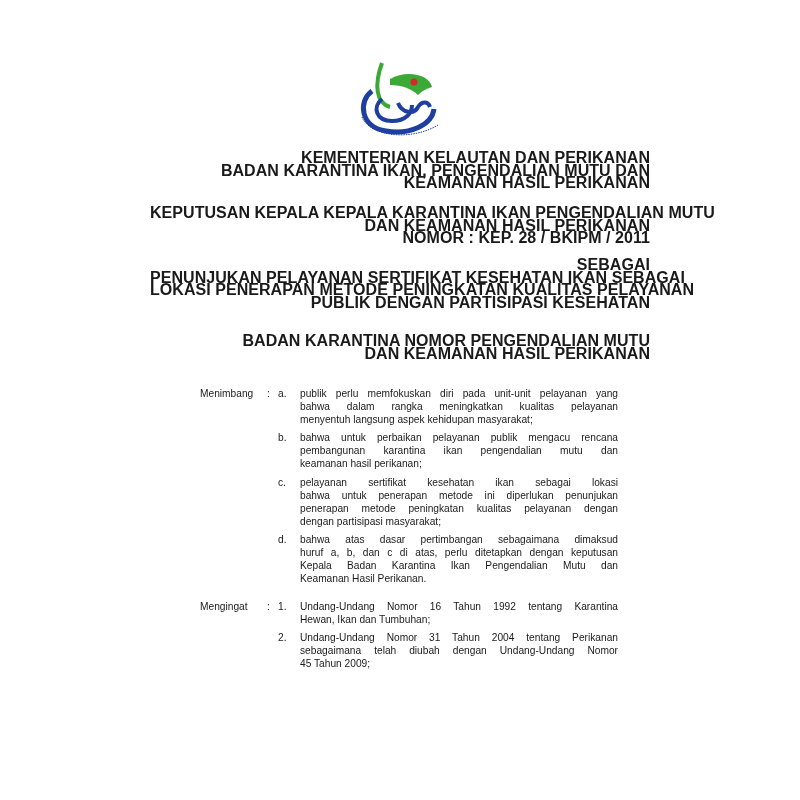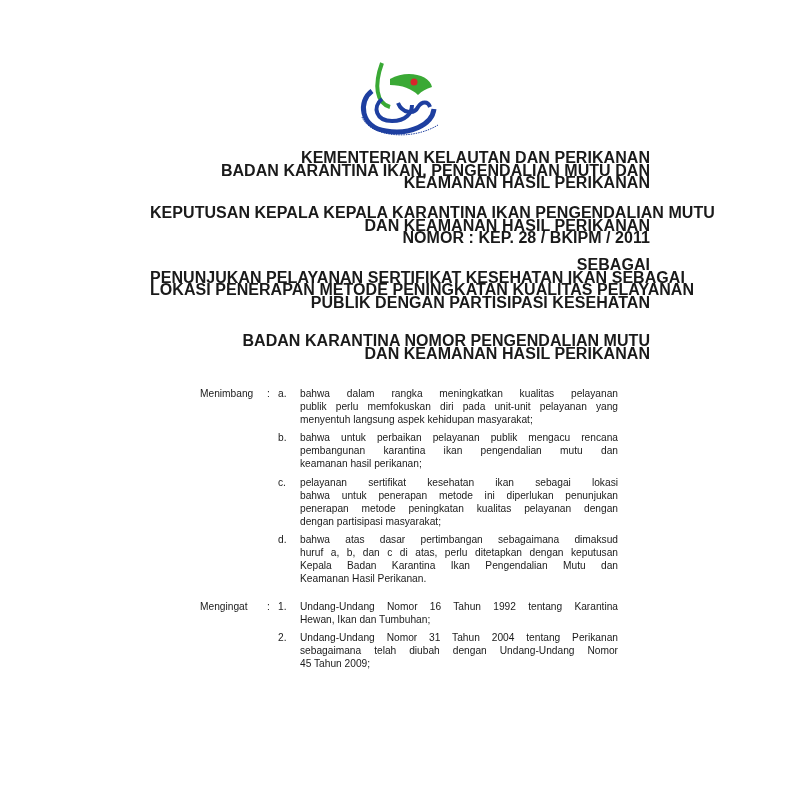--- a/index.html
+++ b/index.html
@@ -62,22 +62,22 @@
     <span class="line">DAN KEAMANAN HASIL PERIKANAN</span>
   </div>
 
   <div class="section" style="top:387px;">
     <span class="label">Menimbang</span>
     <span class="colon">:</span>
 
     <div class="item" style="top:0px;">
       <span class="item-marker">a.</span>
       <div class="item-text">
+        <span class="line">publik perlu memfokuskan diri pada unit-unit pelayanan yang</span>
         <span class="line">bahwa dalam rangka meningkatkan kualitas pelayanan</span>
-        <span class="line">publik perlu memfokuskan diri pada unit-unit pelayanan yang</span>
         <span class="line last">menyentuh langsung aspek kehidupan masyarakat;</span>
       </div>
     </div>
 
     <div class="item" style="top:44px;">
       <span class="item-marker">b.</span>
       <div class="item-text">
         <span class="line">bahwa untuk perbaikan pelayanan publik mengacu rencana</span>
         <span class="line">pembangunan karantina ikan pengendalian mutu dan</span>
         <span class="line last">keamanan hasil perikanan;</span>

